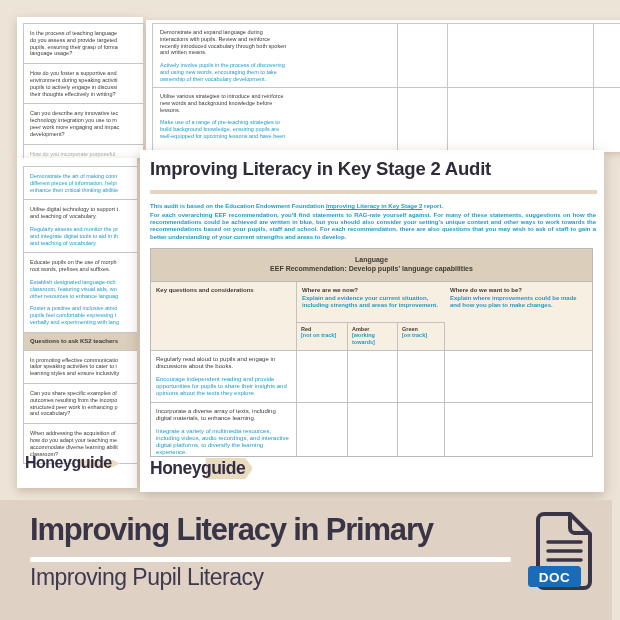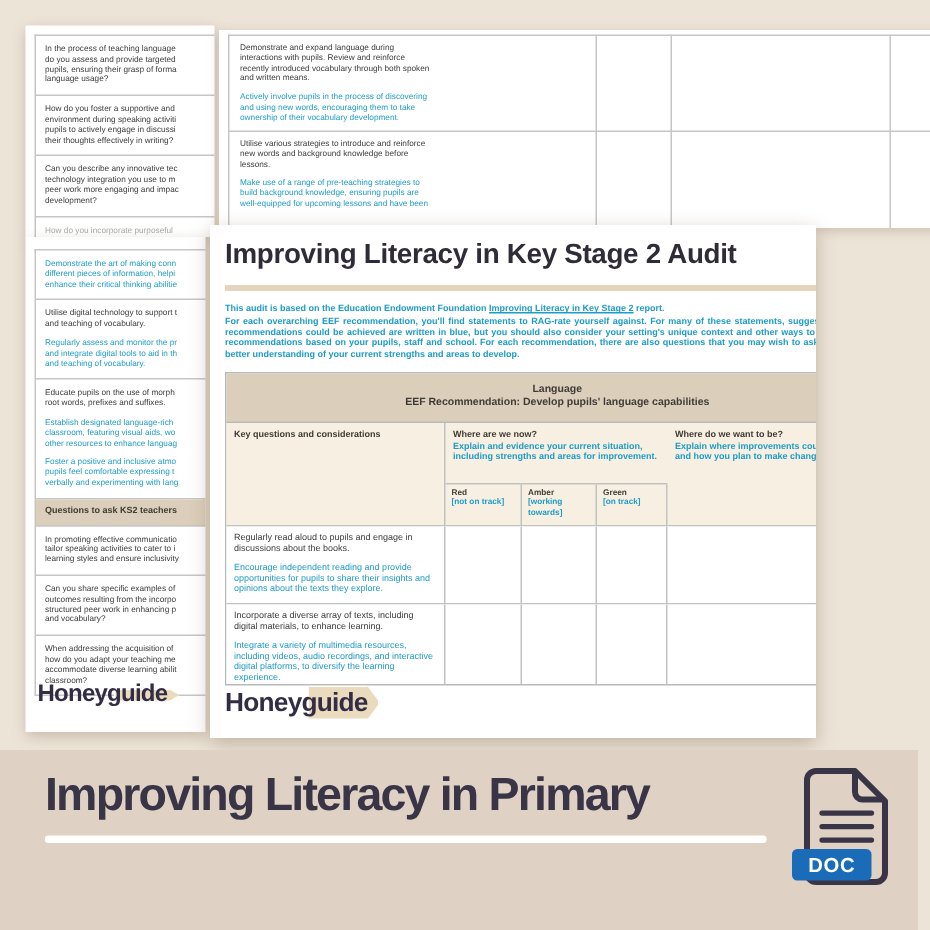--- a/index.html
+++ b/index.html
@@ -17,21 +17,21 @@
   .blue{color:#1E9BC6;}
   .mini{font-size:5.5px;line-height:6.8px;}
   .mini p{margin:0 0 6px 0;}
   .mini p:last-child{margin-bottom:0;}
   
   .mini-table{position:absolute;border-left:1px solid #c6c6c6;border-top:1px solid #c6c6c6;}
   .mini-row{border-bottom:1px solid #c6c6c6;padding:6px 6px;}
   .band-row{background:#DBCEBA;color:#3F3B35;font-weight:bold;font-size:6px;padding:5px 6px;border-bottom:1px solid #c6c6c6;}
   .vline{position:absolute;top:3px;bottom:0;width:1px;background:#c6c6c6;}
   
-  #doc-main{left:140px;top:150px;width:404px;height:342px;box-shadow:0 4px 12px rgba(110,85,60,.35);}
+  #doc-main{left:140px;top:150px;width:464px;height:342px;box-shadow:0 4px 12px rgba(110,85,60,.35);}
   .main-title{position:absolute;left:10px;top:8px;margin:0;font-size:18.5px;letter-spacing:-.2px;color:#2F2B38;font-weight:bold;}
   .main-divider{position:absolute;left:10px;top:40px;width:447px;height:3.5px;background:#E5D5BE;}
   .intro{position:absolute;left:10px;width:446px;font-size:6px;line-height:7.2px;font-weight:bold;}
   .intro-link{text-decoration:underline;}
   .intro-1{top:47px;}
   .intro-2{top:56px;text-align:justify;}
   .audit-table{position:absolute;left:10px;top:98px;width:443px;border:1px solid #b9b9b9;box-sizing:border-box;background:#fff;}
   .audit-table *{box-sizing:border-box;}
   .tband{background:#DBCEBA;border-bottom:1px solid #b9b9b9;text-align:center;font-weight:bold;color:#3F3B35;font-size:7px;line-height:8.5px;padding:7px 0;height:33px;}
   .thead{display:flex;background:#F7EFE2;border-bottom:1px solid #c2c2c2;}
@@ -225,20 +225,21 @@
 
   <div class="logo" style="left:10px;top:308px;font-size:17.5px;">
     <span class="logo-tag"></span>
     <span class="logo-text">Honeyguide</span>
   </div>
 </div>
 
 <div id="banner">
   <h2 class="banner-title">Improving Literacy in Primary</h2>
   <div class="banner-underline"></div>
+  <h3 class="banner-subtitle">Improving Pupil Literacy</h3>
 </div>
 
 <svg id="doc-icon" width="82" height="88" viewBox="0 0 82 88">
   <path d="M18,4 H44 L64,24 V72 a6,6 0 0 1 -6,6 H18 a6,6 0 0 1 -6,-6 V10 a6,6 0 0 1 6,-6 z" fill="none" stroke="#3A3447" stroke-width="4" stroke-linejoin="round"></path>
   <path d="M44,5 V18 a5,5 0 0 0 5,5 H63" fill="none" stroke="#3A3447" stroke-width="4" stroke-linejoin="round"></path>
   <line x1="22" y1="32" x2="55" y2="32" stroke="#3A3447" stroke-width="3.5" stroke-linecap="round"></line>
   <line x1="22" y1="41" x2="55" y2="41" stroke="#3A3447" stroke-width="3.5" stroke-linecap="round"></line>
   <line x1="22" y1="50" x2="55" y2="50" stroke="#3A3447" stroke-width="3.5" stroke-linecap="round"></line>
   <rect x="2" y="56" width="53" height="21" rx="3.5" fill="#1A6CB8"></rect>
   <text x="28.5" y="71.5" text-anchor="middle" font-family="Liberation Sans, sans-serif" font-size="13.5" font-weight="bold" letter-spacing="0.5" fill="#ffffff">DOC</text>

